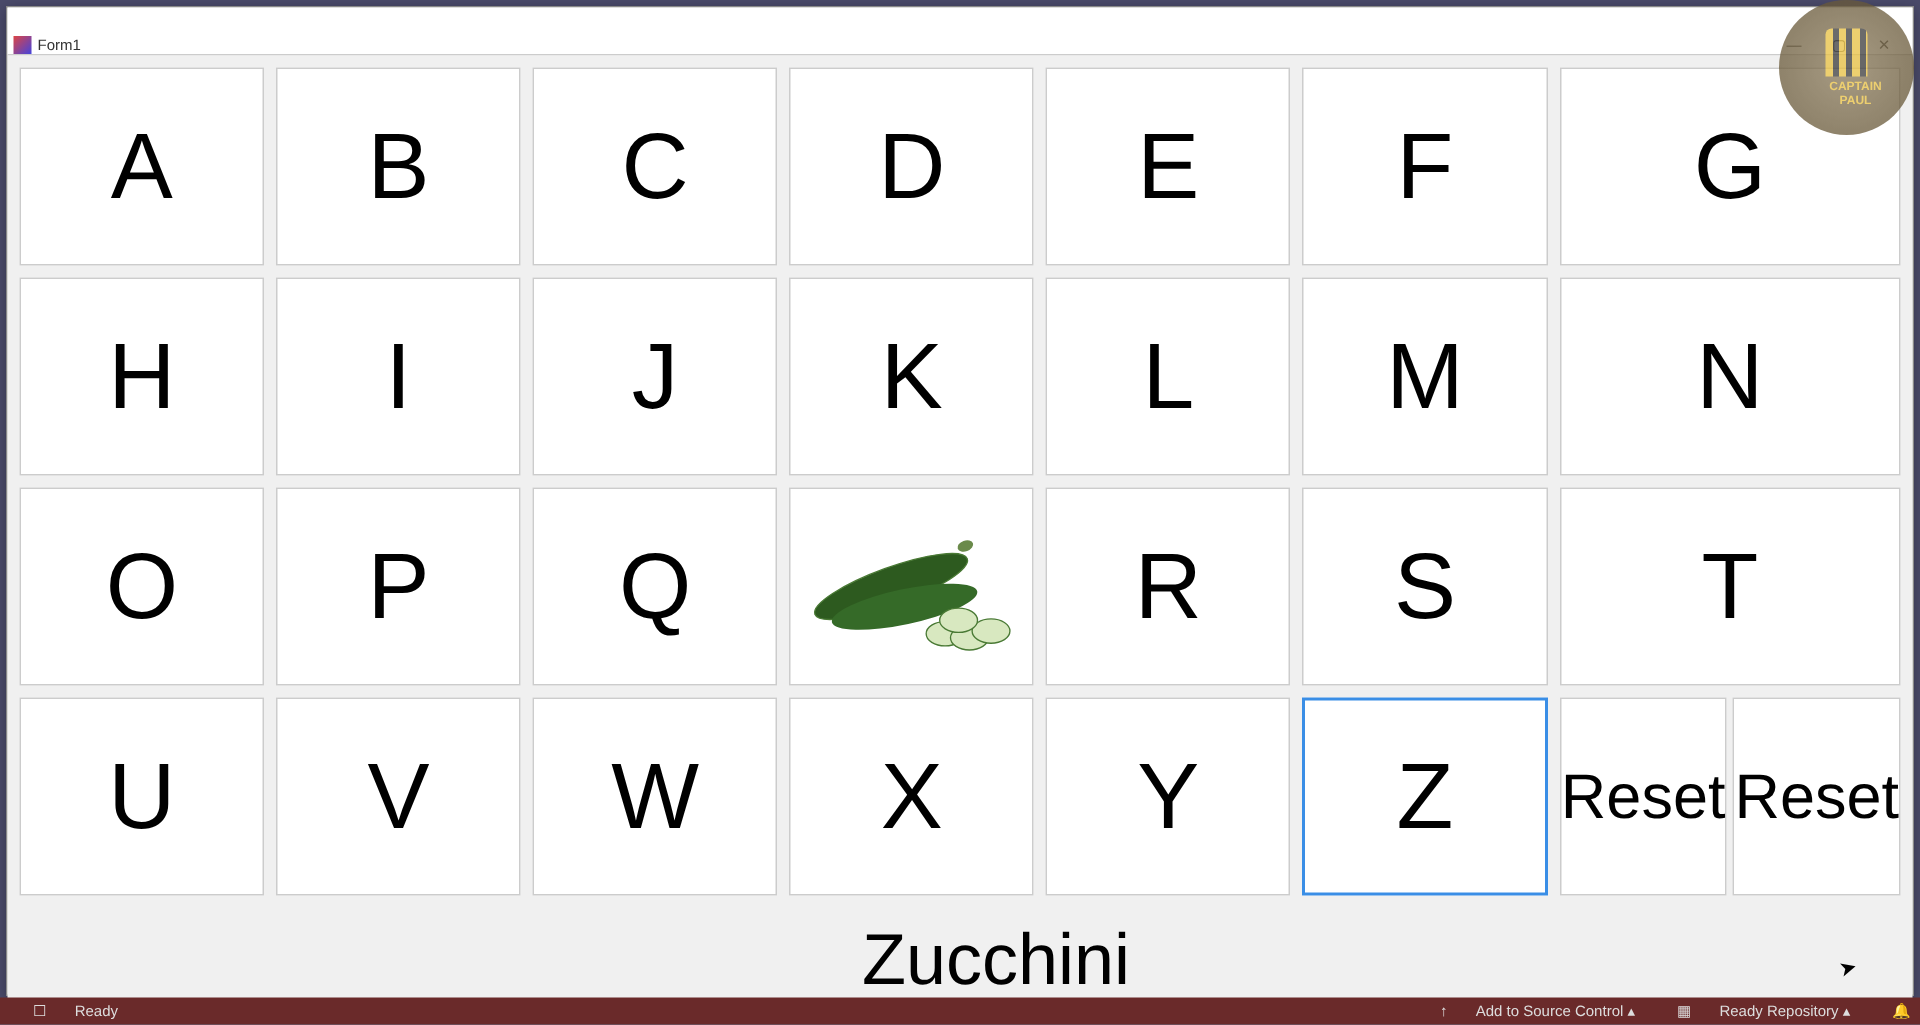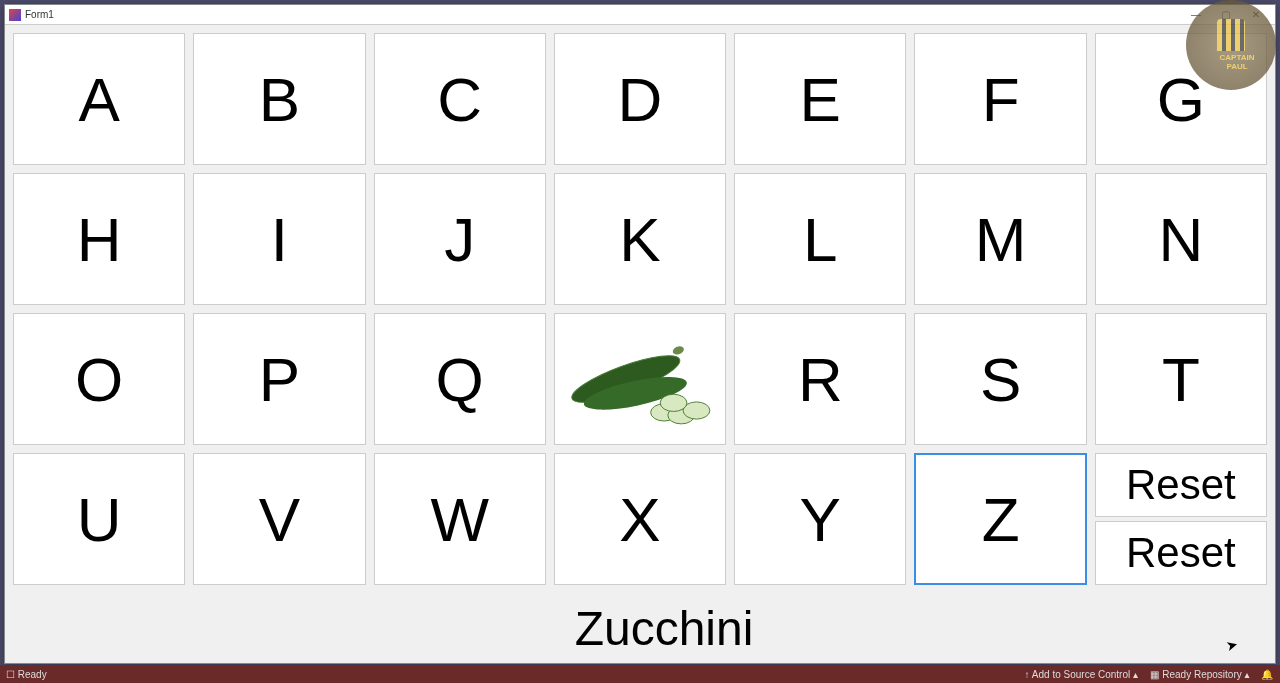--- a/index.html
+++ b/index.html
@@ -7,25 +7,25 @@
   
   .window {
     position: absolute;
     top: 4px; left: 4px;
     width: 1272px; height: 660px;
     background: #f0f0f0;
     border: 1px solid #888;
     box-shadow: 0 2px 8px rgba(0,0,0,0.3);
   }
   .titlebar {
-    height: 20px;
+    height: 32px;
     background: #fff;
     border-bottom: 1px solid #ccc;
     display: flex;
-    align-items: center;
+    align-items: flex-end;
     padding: 0 4px;
     font-size: 10px;
     color: #333;
   }
   .titlebar .icon {
     width: 12px; height: 12px;
     background: linear-gradient(135deg,#d44,#44d);
     margin-right: 4px;
   }
   .titlebar .spacer { flex: 1; }
@@ -61,21 +61,21 @@
   .cell.selected {
     border: 2px solid #3a8ee6;
   }
   .cell.image {
     padding: 4px;
   }
   .cell.image svg { width: 100%; height: 100%; }
   
   .action-stack {
     display: flex;
-    flex-direction: column;
+    flex-direction: row;
     gap: 4px;
   }
   .action-btn {
     flex: 1;
     background: #fff;
     border: 1px solid #ccc;
     display: flex;
     align-items: center;
     justify-content: center;
     font-size: 42px;
@@ -113,21 +113,21 @@
     height: 18px;
     background: #6a2a2a;
     color: #ddd;
     font-size: 10px;
     display: flex;
     align-items: center;
     padding: 0 6px;
     gap: 12px;
   }
   .statusbar .spacer { flex: 1; }
-  .statusbar span { white-space: nowrap; }
+  .statusbar span { white-space: nowrap; margin-left: 16px; }
   
   .cursor {
     position: absolute;
     right: 42px; bottom: 30px;
     font-size: 14px;
     color: #000;
     z-index: 20;
     transform: rotate(-15deg);
   }
 </style>

